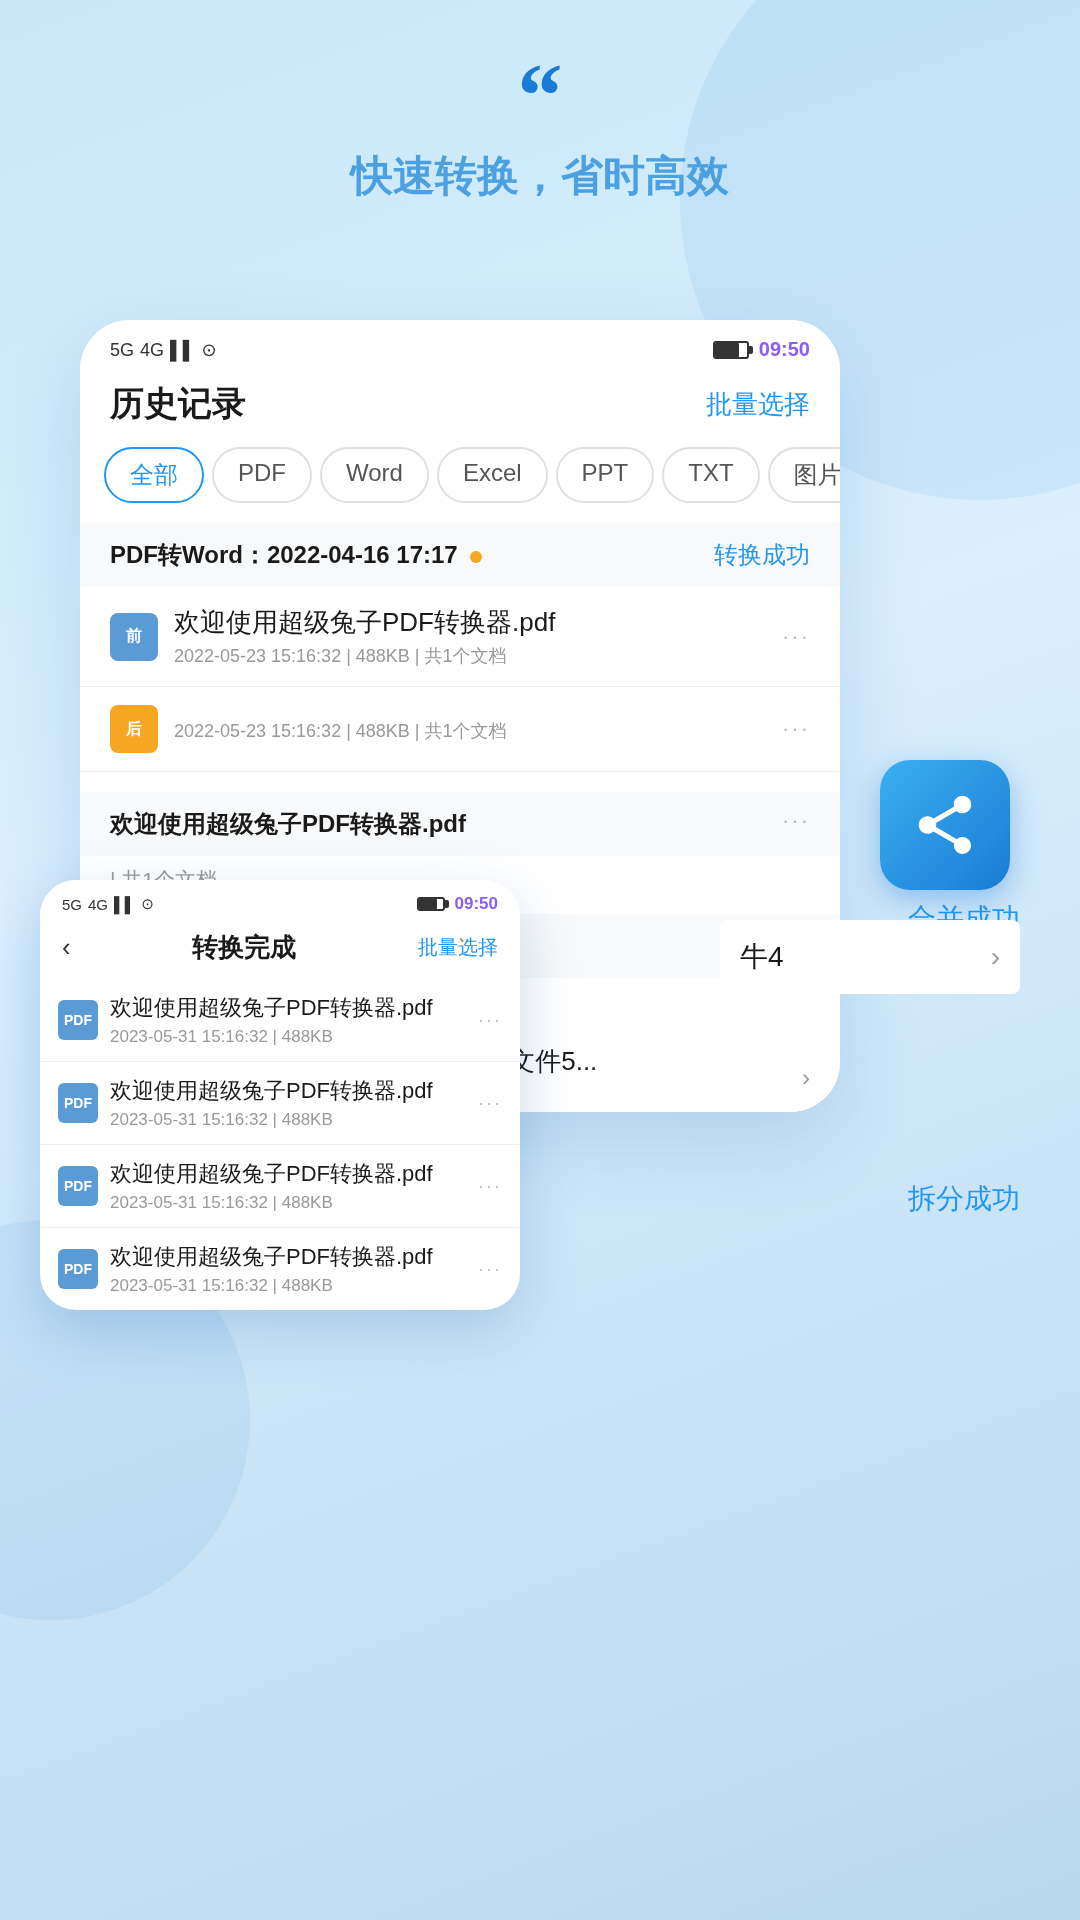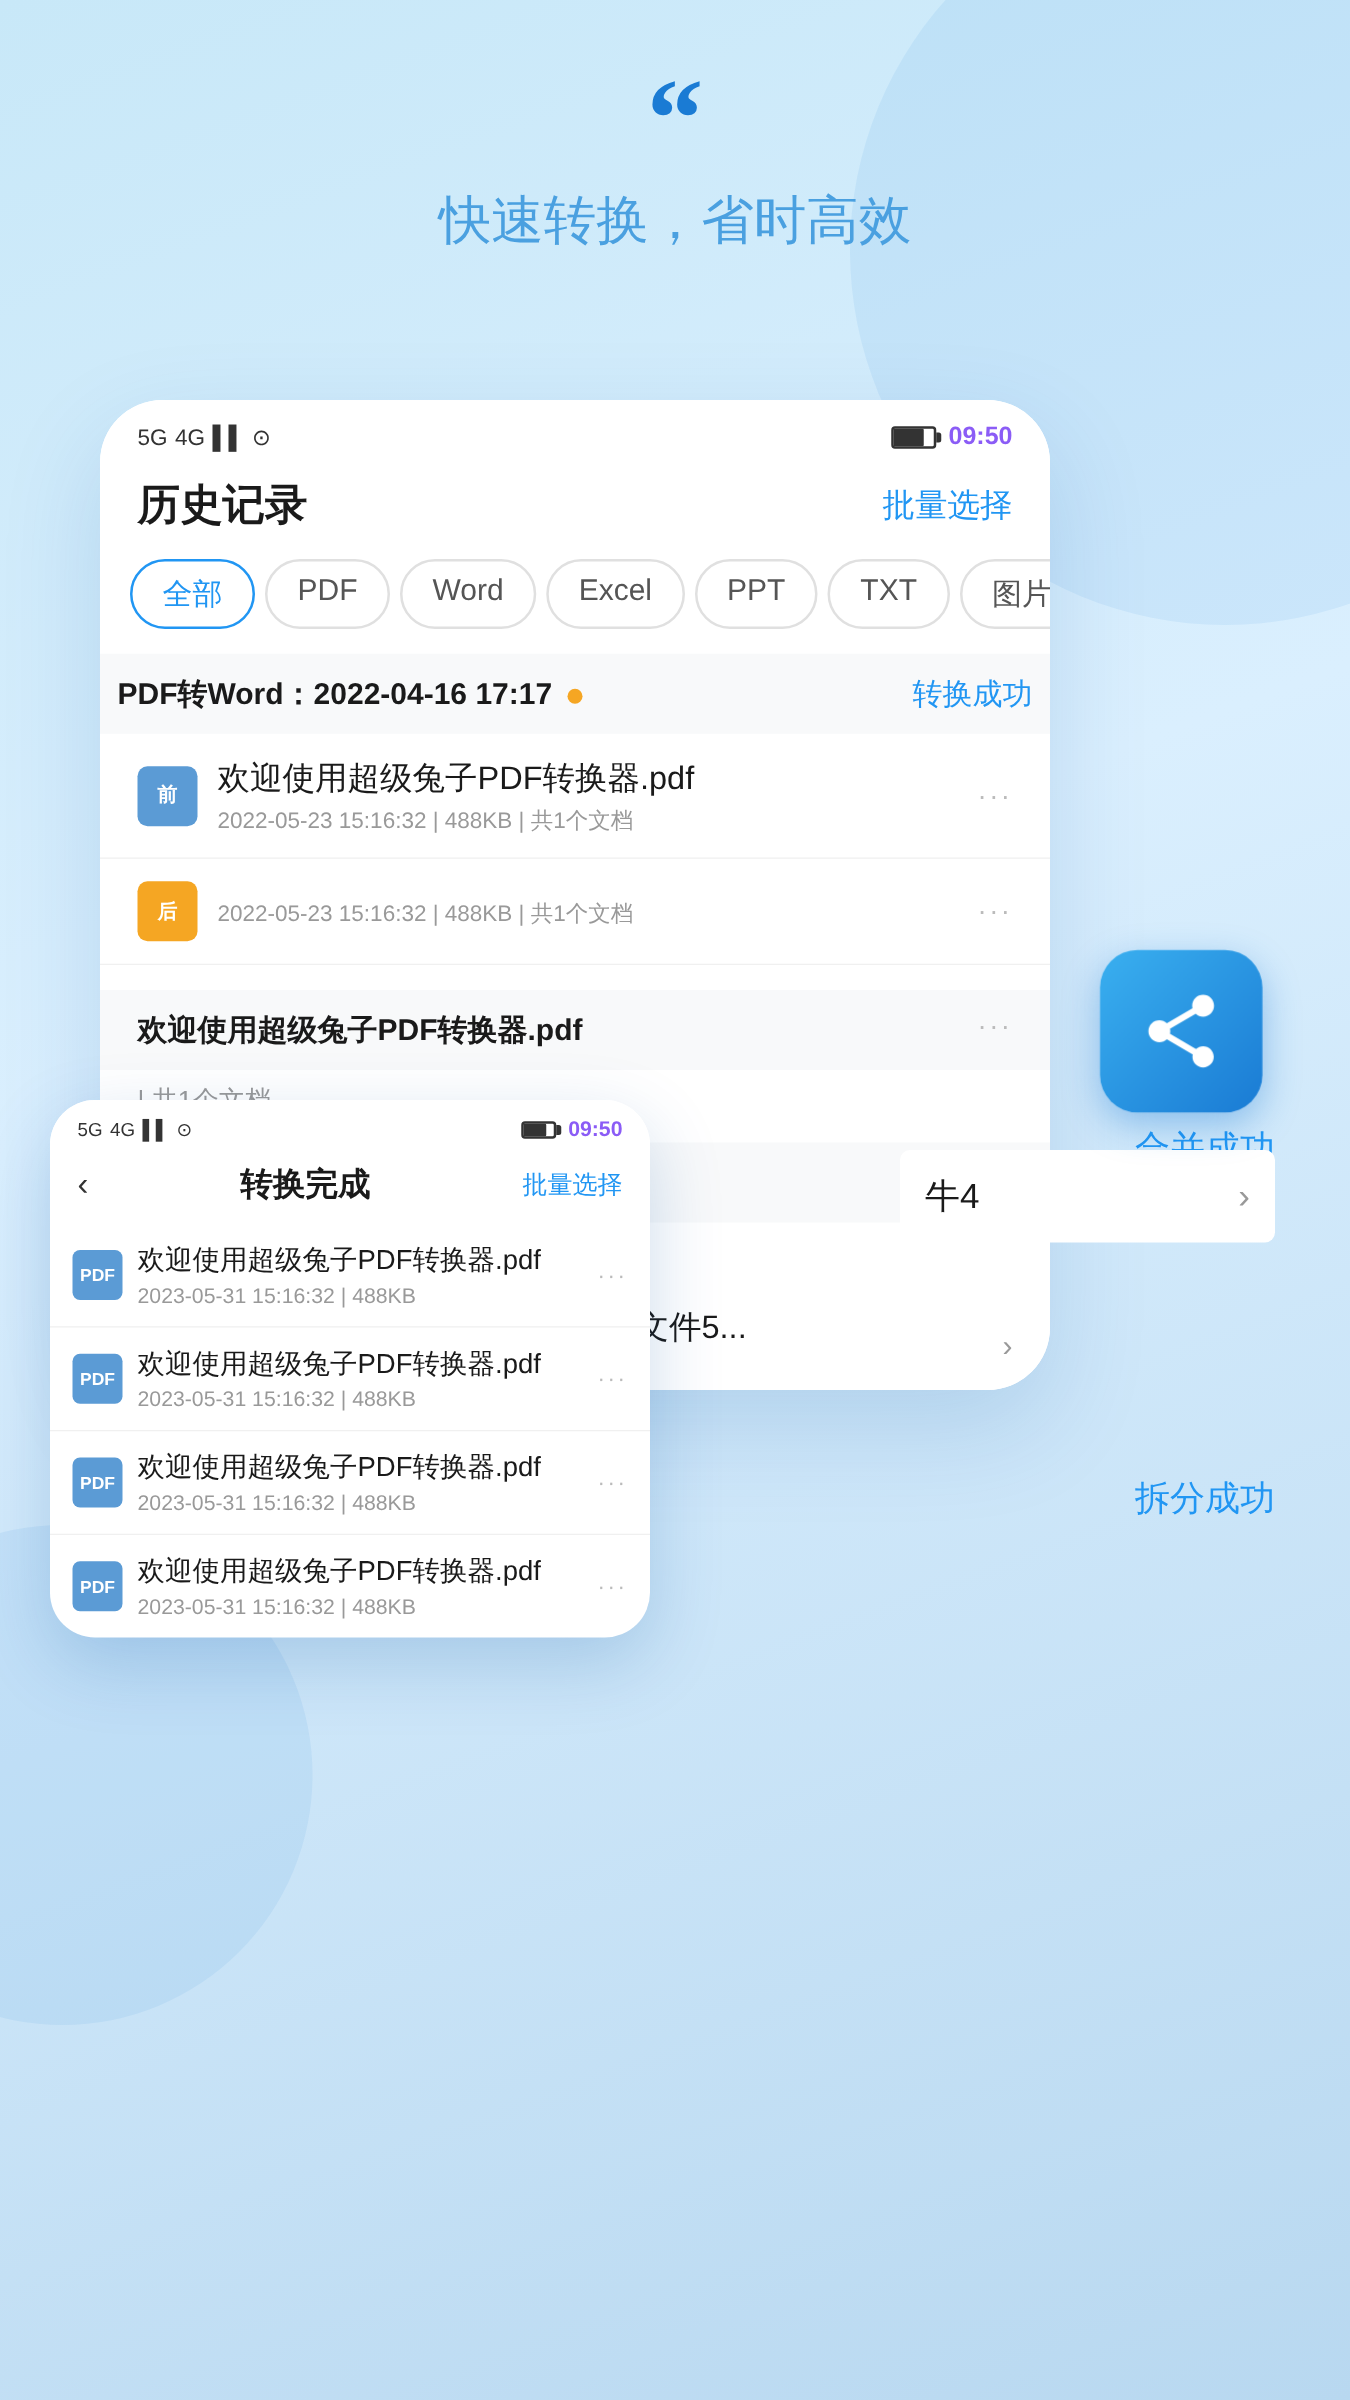--- a/index.html
+++ b/index.html
@@ -31,21 +31,21 @@
     .hero-title {
       font-size: 72px;
       font-weight: 800;
       color: #1a7bd4;
       line-height: 1.1;
       margin-bottom: 20px;
     }
     .hero-subtitle {
       font-size: 42px;
       color: #4aa0e0;
-      font-weight: 400;
+      font-weight: 700;
       margin-top: 16px;
     }
 
     
     .phone-main {
       position: absolute;
       top: 320px;
       left: 80px;
       width: 760px;
       background: white;
@@ -130,21 +130,21 @@
       border-color: #2196F3;
       color: #2196F3;
       background: white;
     }
 
     
     .section-header {
       display: flex;
       justify-content: space-between;
       align-items: center;
-      padding: 16px 14px;
+      padding: 16px 30px;
       background: #f8f9fa;
     }
     .section-header-title {
       font-size: 24px;
       font-weight: 700;
       color: #1a1a1a;
     }
     .section-header-status {
       font-size: 24px;
       color: #2196F3;

